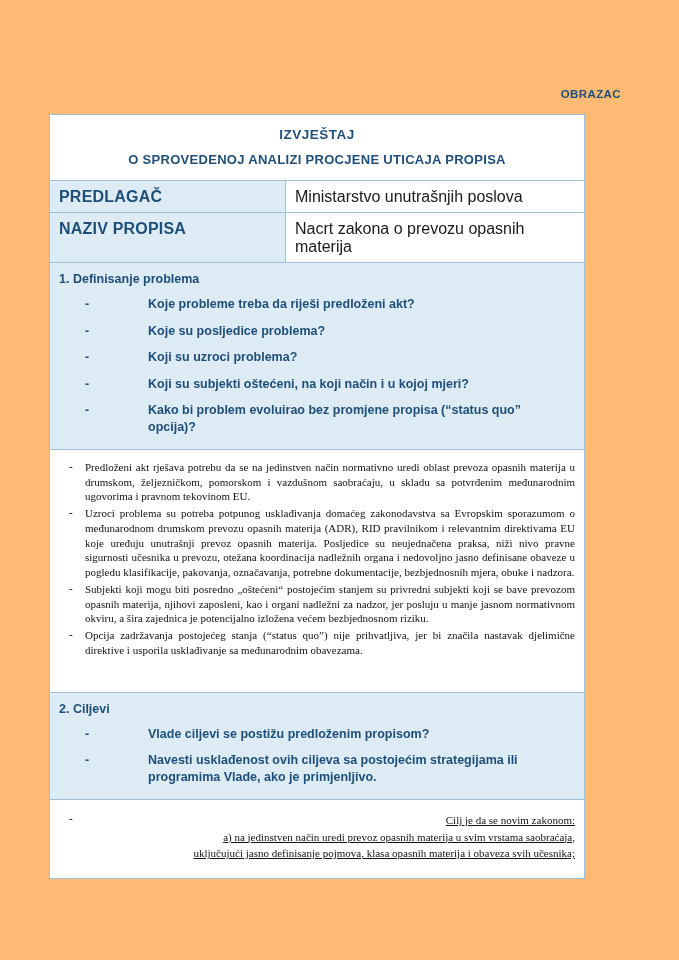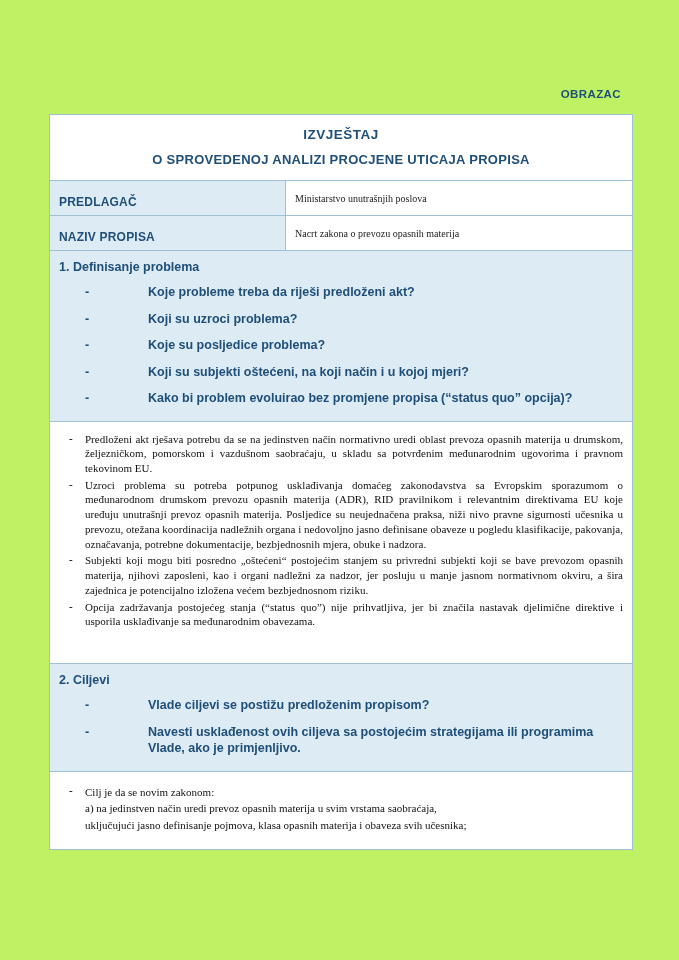--- a/index.html
+++ b/index.html
@@ -1,47 +1,47 @@
 <!DOCTYPE html>
 <html><head>
 <meta charset="utf-8">
 <style>
   * { margin:0; padding:0; box-sizing:border-box; }
   html,body { background:#ffffff; }
   body {
     width:679px; height:960px; overflow:hidden; position:relative;
     font-family:"Liberation Sans", sans-serif;
   }
-  .page { position:absolute; inset:0; background:#bef264; }
+  .page { position:absolute; inset:0; background:#fdba74; }
 
   .obrazac {
     position:absolute; top:88px; right:58px;
     color:#1f4e79; font-weight:bold; font-size:11.5px; letter-spacing:0.4px;
   }
 
   .form-table {
-    position:absolute; left:49px; top:114px; width:584px;
+    position:absolute; left:49px; top:114px; width:536px;
     border:1px solid #9fbfd5; background:#ffffff;
   }
   .row + .row { border-top:1px solid #9fbfd5; }
 
   
   .title-row { padding:12px 10px 13px; text-align:center; color:#1f4e79; }
   .title1 { font-size:13.5px; font-weight:bold; letter-spacing:0.5px; margin-bottom:10px; }
   .title2 { font-size:13px; font-weight:bold; letter-spacing:0.3px; }
 
   
   .field-row { display:flex; align-items:stretch; }
   .field-label {
     width:236px; flex:none; background:#dcebf4; border-right:1px solid #9fbfd5;
-    padding:14px 8px 6px 9px; color:#1f4e79; font-weight:bold; font-size:12px; letter-spacing:0.2px;
+    padding:7px 8px 6px 9px; color:#1f4e79; font-weight:bold; font-size:16px; letter-spacing:0.2px;
   }
   .field-value {
-    flex:1; padding:7px 8px 6px 9px; font-family:Liberation Serif, serif;
-    font-size:10px; color:#1a1a1a; display:flex; align-items:center;
+    flex:1; padding:7px 8px 6px 9px; font-family:Liberation Sans, sans-serif;
+    font-size:16px; color:#1a1a1a; display:flex; align-items:center;
   }
 
   
   .section-head { background:#dcebf4; padding:8px 10px 4px 8px; }
   .section-heading {
     color:#1f4e79; font-weight:bold; font-size:12.5px; margin:1px 0 10px 1px;
   }
   .question {
     display:flex; color:#1f4e79; font-weight:bold; font-size:12.5px;
     line-height:1.32; margin:0 0 10px 0; padding-left:27px;
@@ -54,21 +54,21 @@
   .section-body {
     background:#ffffff; padding:10px 9px 32px 13px;
     font-family:"Liberation Serif", serif; font-size:11px; color:#111111;
   }
   .answer { display:flex; margin-bottom:2px; }
   .a-marker { width:22px; flex:none; font-weight:bold; padding-left:6px; }
   .a-marker::before { content:"-"; }
   .a-text { flex:1; text-align:justify; line-height:1.34; }
 
   .sec2-body { padding:12px 9px 14px 13px; }
-  .sec2-body .a-text { text-align:left; line-height:1.5; }
+  .sec2-body .a-text { text-align:right; line-height:1.5;text-decoration:underline; }
 </style>
 </head>
 <body>
 
 <div class="page">
 
   <div class="obrazac">OBRAZAC</div>
 
   <div class="form-table">
 
@@ -88,25 +88,25 @@
     </div>
 
     <div class="row section-head">
       <div class="section-heading">1. Definisanje problema</div>
       <div class="question">
         <span class="q-marker"></span>
         <span class="q-text">Koje probleme treba da riješi predloženi akt?</span>
       </div>
       <div class="question">
         <span class="q-marker"></span>
-        <span class="q-text">Koji su uzroci problema?</span>
+        <span class="q-text">Koje su posljedice problema?</span>
       </div>
       <div class="question">
         <span class="q-marker"></span>
-        <span class="q-text">Koje su posljedice problema?</span>
+        <span class="q-text">Koji su uzroci problema?</span>
       </div>
       <div class="question">
         <span class="q-marker"></span>
         <span class="q-text">Koji su subjekti oštećeni, na koji način i u kojoj mjeri?</span>
       </div>
       <div class="question">
         <span class="q-marker"></span>
         <span class="q-text">Kako bi problem evoluirao bez promjene propisa (“status quo” opcija)?</span>
       </div>
     </div>

